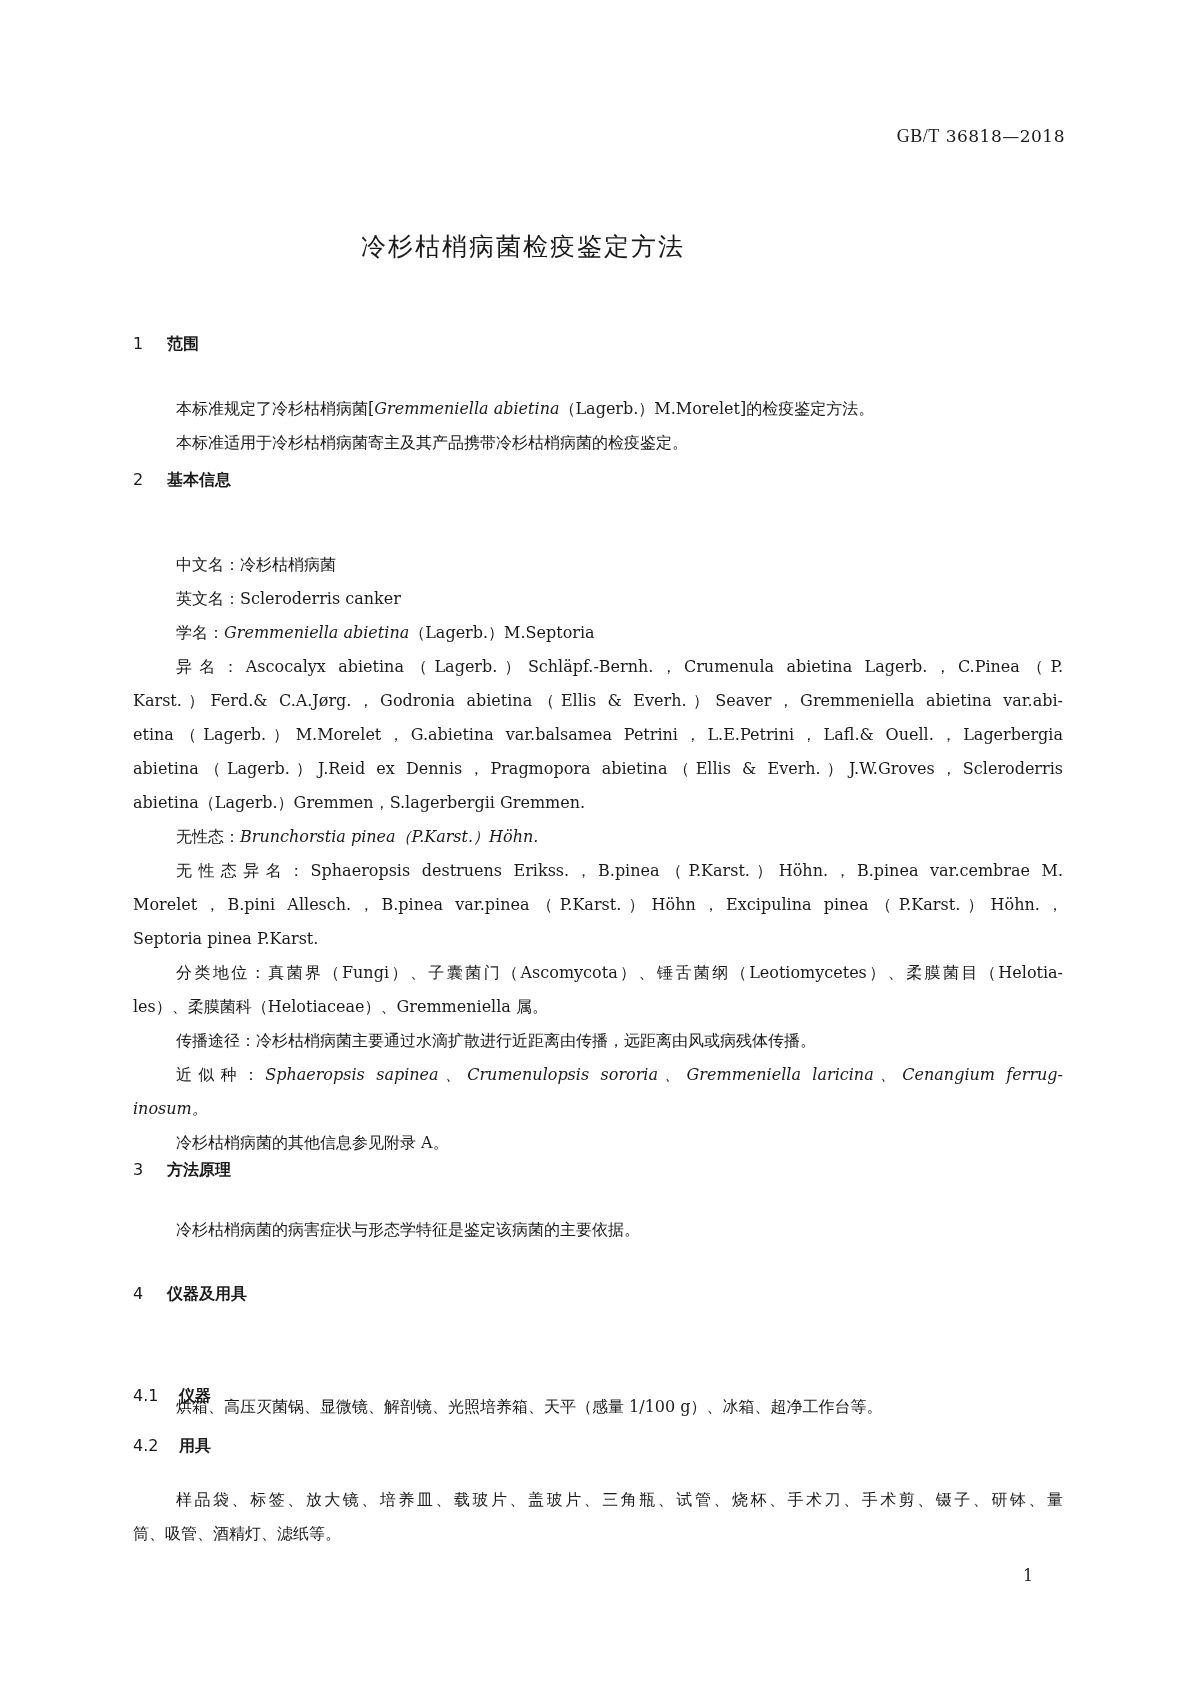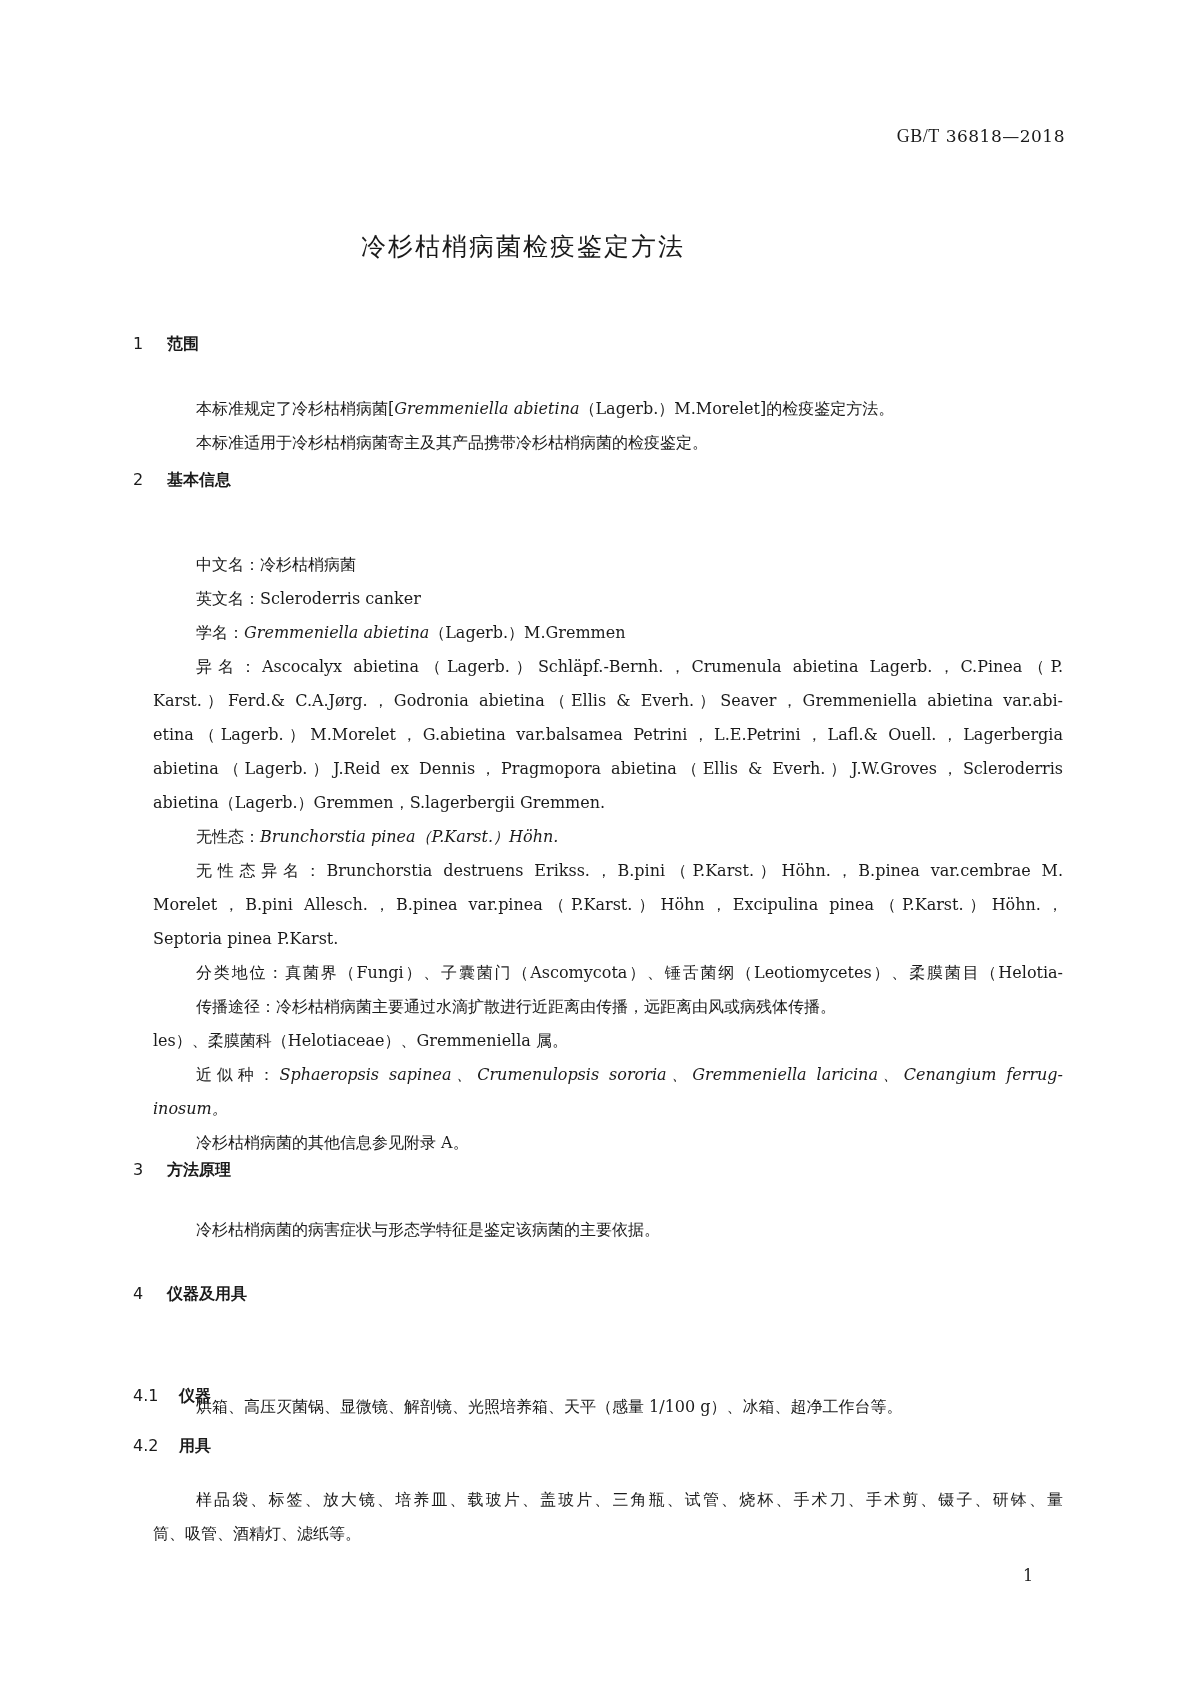--- a/index.html
+++ b/index.html
@@ -7,21 +7,21 @@
          font-family: "DejaVu Serif", "Liberation Serif", serif; color: #1a1a1a; }
   .abs { position: absolute; white-space: nowrap; }
   .std-code { top: 126px; right: 126px; font-size: 17px; letter-spacing: 0.5px; }
   .std-code b { font-family: "Liberation Serif", serif; font-weight: normal; font-size: 18px; }
   .doc-title { top: 230px; left: 0; width: 1046px; text-align: center;
                font-family: "DejaVu Sans", sans-serif; font-size: 25px; letter-spacing: 2px; }
   .h1 { font-family: "DejaVu Sans", sans-serif; font-weight: bold; font-size: 16px; left: 133px; }
   .h1 .num { display: inline-block; width: 34px; font-weight: normal; }
   .h2 .num { display: inline-block; width: 46px; font-weight: normal; }
   .body { position: absolute; left: 133px; width: 930px; font-size: 16px; line-height: 34px; }
-  .line { white-space: nowrap; text-align: justify; text-align-last: justify; height: 34px; margin-left: 20px; }
+  .line { white-space: nowrap; text-align: justify; text-align-last: justify; height: 34px; }
   .line.last { text-align-last: left; }
   .indent { padding-left: 43px; }
   i { font-style: italic; }
   .page-no { top: 1516px; left: 1023px; font-size: 16px; }
 </style>
 </head>
 <body>
 
 <div class="abs std-code">
   <b>GB/T</b>&nbsp;<span>36818—2018</span>
@@ -45,44 +45,44 @@
   <span class="num">2</span><span>基本信息</span>
 </div>
 <div class="body" style="top:548px">
   <div class="line last indent">
     <span>中文名：</span><span>冷杉枯梢病菌</span>
   </div>
   <div class="line last indent">
     <span>英文名：</span><span>Scleroderris canker</span>
   </div>
   <div class="line last indent">
-    <span>学名：</span><i>Gremmeniella abietina</i><span>（Lagerb.）M.Gremmen</span>
+    <span>学名：</span><i>Gremmeniella abietina</i><span>（Lagerb.）M.Septoria</span>
   </div>
   <div class="line indent">
     <span>异名：</span><span>Ascocalyx abietina（Lagerb.）Schläpf.-Bernh.，Crumenula abietina Lagerb.，C.Pinea（P.</span>
   </div>
   <div class="line">Karst.）Ferd.&amp; C.A.Jørg.，Godronia abietina（Ellis &amp; Everh.）Seaver，Gremmeniella abietina var.abi-</div>
   <div class="line">etina（Lagerb.）M.Morelet，G.abietina var.balsamea Petrini，L.E.Petrini，Lafl.&amp; Ouell.，Lagerbergia</div>
   <div class="line">abietina（Lagerb.）J.Reid ex Dennis，Pragmopora abietina（Ellis &amp; Everh.）J.W.Groves，Scleroderris</div>
   <div class="line last">abietina（Lagerb.）Gremmen，S.lagerbergii Gremmen.</div>
   <div class="line last indent">
     <span>无性态：</span><i>Brunchorstia pinea（P.Karst.）Höhn.</i>
   </div>
   <div class="line indent">
-    <span>无性态异名：</span><span>Brunchorstia destruens Erikss.，B.pini（P.Karst.）Höhn.，B.pinea var.cembrae M.</span>
+    <span>无性态异名：</span><span>Sphaeropsis destruens Erikss.，B.pinea（P.Karst.）Höhn.，B.pinea var.cembrae M.</span>
   </div>
   <div class="line">Morelet，B.pini Allesch.，B.pinea var.pinea（P.Karst.）Höhn，Excipulina pinea（P.Karst.）Höhn.，</div>
   <div class="line last">Septoria pinea P.Karst.</div>
   <div class="line indent">
     <span>分类地位：</span><span>真菌界（Fungi）、子囊菌门（Ascomycota）、锤舌菌纲（Leotiomycetes）、柔膜菌目（Helotia-</span>
   </div>
+  <div class="line last">les）、柔膜菌科（Helotiaceae）、Gremmeniella 属。</div>
   <div class="line last indent">
     <span>传播途径：</span><span>冷杉枯梢病菌主要通过水滴扩散进行近距离由传播，远距离由风或病残体传播。</span>
   </div>
-  <div class="line last">les）、柔膜菌科（Helotiaceae）、Gremmeniella 属。</div>
   <div class="line indent">
     <span>近似种：</span><i>Sphaeropsis sapinea、Crumenulopsis sororia、Gremmeniella laricina、Cenangium ferrug-</i>
   </div>
   <div class="line last"><i>inosum。</i></div>
   <div class="line last indent">冷杉枯梢病菌的其他信息参见附录 A。</div>
 </div>
 
 <div class="abs h1" style="top:1160px">
   <span class="num">3</span><span>方法原理</span>
 </div>

